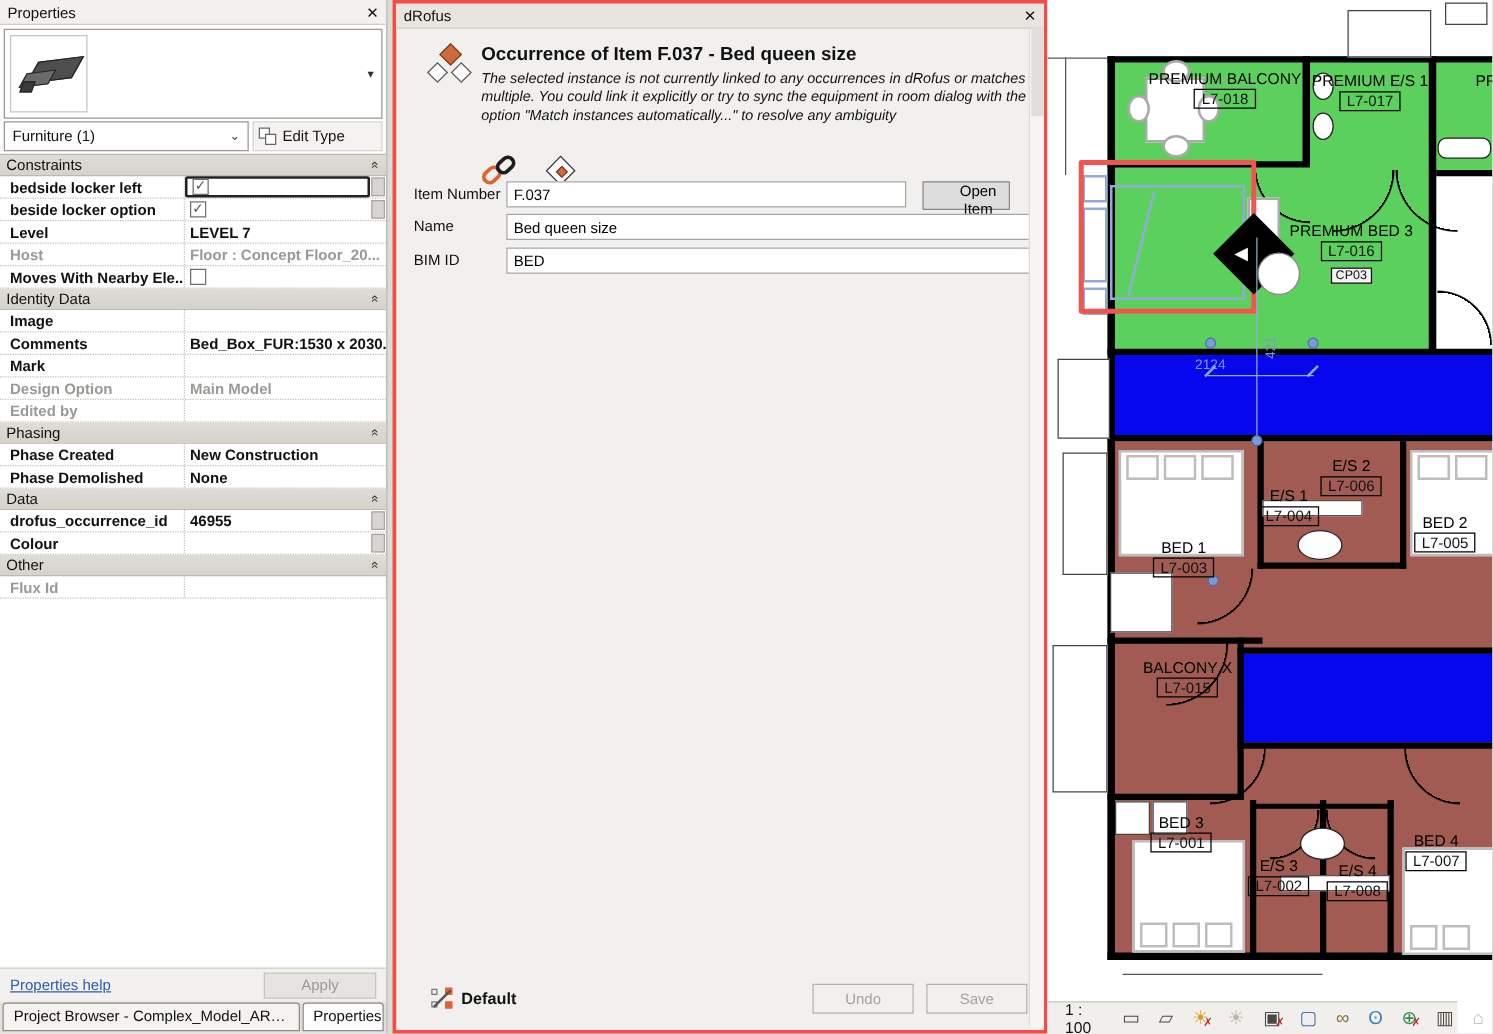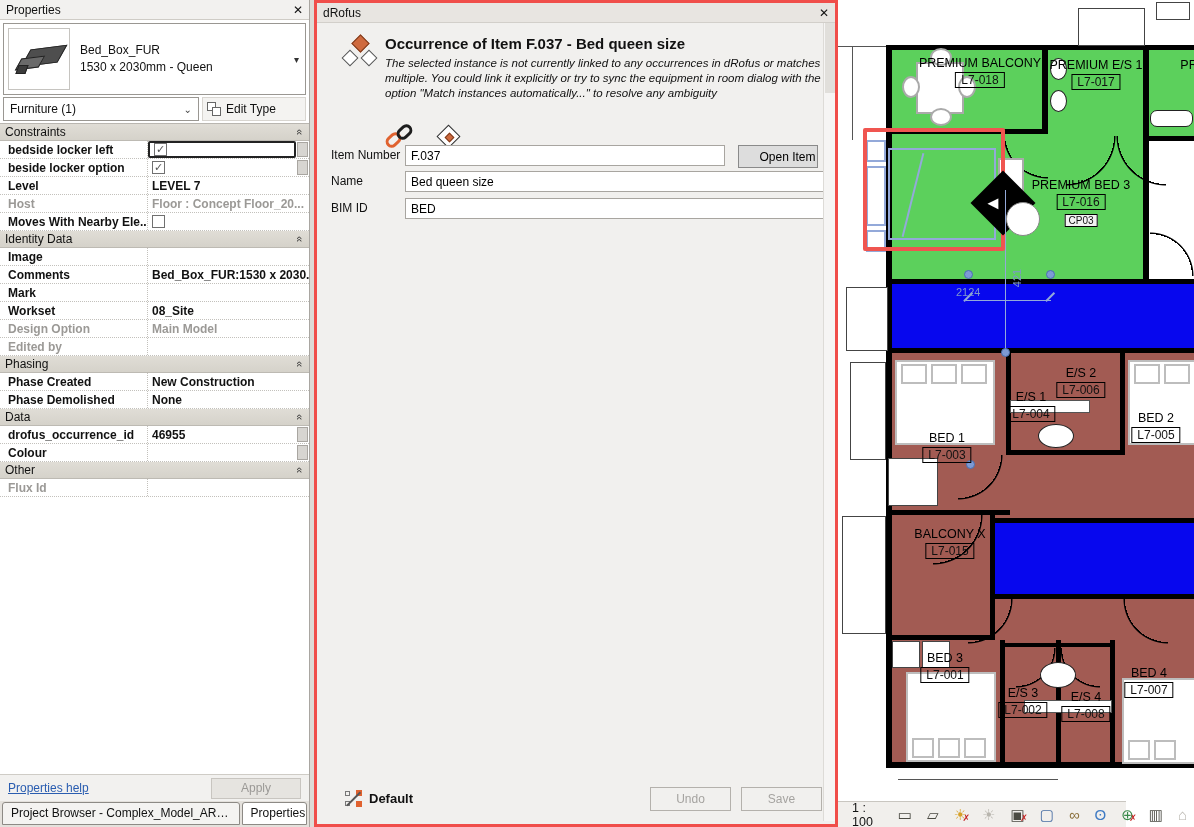--- a/index.html
+++ b/index.html
@@ -59,21 +59,21 @@
   .dr-tools { position:absolute; left:68px; top:100px; display:flex; gap:18px; align-items:center; }
   .link-icon { position:relative; width:32px; height:28px; }
   .link-icon .r1 { position:absolute; left:0; top:11px; width:17px; height:12px; border:3.5px solid #e0622f; border-radius:7px; transform:rotate(-42deg); }
   .link-icon .r2 { position:absolute; left:11px; top:3px; width:17px; height:12px; border:3.5px solid #1d1d1d; border-radius:7px; transform:rotate(-42deg); }
   .cubebox-icon { position:relative; width:28px; height:28px; }
   .cubebox-icon .o { position:absolute; left:5px; top:5px; width:17px; height:17px; border:1.5px solid #333; transform:rotate(45deg); background:#fff; }
   .cubebox-icon .i { position:absolute; left:10.5px; top:10.5px; width:7px; height:7px; background:#cf6a3e; border:1px solid #7e3c1e; transform:rotate(45deg); }
   .dr-field { position:absolute; left:0; font-size:12px; }
   .dr-field label { position:absolute; left:14px; top:3px; white-space:nowrap; }
   .dr-field input { position:absolute; left:88px; top:0; height:21px; border:1px solid #a8a5a0; background:#fff; font-size:12px; padding:0 5px; font-family:"Liberation Sans",sans-serif; }
-  .open-item-btn { position:absolute; left:421px; top:0; width:80px; height:23px; background:#ddd; border:1px solid #8a8a8a; font-size:12px; font-family:"Liberation Sans",sans-serif;padding-left:19px; }
+  .open-item-btn { position:absolute; left:421px; top:0; width:70px; height:23px; background:#ddd; border:1px solid #8a8a8a; font-size:12px; font-family:"Liberation Sans",sans-serif;padding-left:19px; }
   .dr-footer { position:absolute; left:0; bottom:6px; width:100%; height:30px; }
   .default-icon { position:absolute; left:28px; top:5px; width:17px; height:17px; }
   .default-icon i { position:absolute; display:block; }
   .default-icon .s1 { left:0; top:1px; width:5px; height:5px; border:1px solid #777; }
   .default-icon .s2 { left:0; top:11px; width:5px; height:5px; border:1px solid #777; }
   .default-icon .o1 { left:11px; top:0; width:6px; height:6px; background:#e0622f; }
   .default-icon .o2 { left:11px; top:11px; width:6px; height:6px; background:#e0622f; }
   .default-icon .ln { left:-1px; top:8px; width:19px; height:1.5px; background:#555; transform:rotate(-45deg); }
   .default-label { position:absolute; left:52px; top:6px; font-size:13px; font-weight:bold; }
   .dr-btn { position:absolute; top:2px; width:81px; height:24px; border:1px solid #b4b1ac; background:#f1f0ee; color:#a5a3a0; font-size:12px; font-family:"Liberation Sans",sans-serif; }
@@ -94,45 +94,41 @@
   .sel { position:absolute; border:2px solid #93a9d9; background:transparent; }
   .selline { position:absolute; background:#93a9d9; }
   .grip { position:absolute; width:9px; height:9px; border-radius:50%; background:#7d9ad4; border:1px solid #4a6fb0; }
   .dimtext { position:absolute; color:#7e97cc; font-size:11px; }
   .red-rect { position:absolute; border:4px solid #f05550; border-radius:2px; }
   .diamond-marker { position:absolute; width:54px; height:54px; }
   .diamond-marker .d { position:absolute; left:4px; top:4px; width:46px; height:46px; background:#000; transform:rotate(45deg); }
   .diamond-marker .a { position:absolute; left:8px; top:17px; color:#fff; font-size:18px; }
   .circle-marker { position:absolute; border-radius:50%; background:#fff; border:1px solid #888; }
   .ellipse { position:absolute; border-radius:50%; background:#fff; border:1px solid #222; }
-  #status-bar { position:absolute; left:0; top:801px; width:288px; height:26px; background:#f1efec; border-top:1px solid #c9c6c0; display:flex; align-items:center; gap:15px; padding:0 8px 0 14px; }
+  #status-bar { position:absolute; left:0; top:801px; width:328px; height:26px; background:#f1efec; border-top:1px solid #c9c6c0; display:flex; align-items:center; gap:15px; padding:0 8px 0 14px; }
   .vc-scale { font-size:12.5px; margin-right:10px; }
   .vc-icon { position:relative; font-size:15px; line-height:15px; width:17px; text-align:center; }
   .vc-icon .badge { position:absolute; right:-3px; bottom:-4px; font-size:9px; font-weight:bold; color:#c32222; }
 </style>
 </head>
 <body>
 
 <div id="properties-panel">
   <div class="pp-titlebar">
     <span>Properties</span>
     <span class="pp-close">✕</span>
   </div>
   <div class="type-selector">
     <div class="ts-thumb">
       <div class="bed-glyph">
           <div class="m1"></div>
           <div class="m2"></div>
           <div class="m3"></div>
         </div>
     </div>
-    <div class="ts-text">
-      <div>Bed_Box_FUR</div>
-      <div>1530 x 2030mm - Queen</div>
-    </div>
     <span class="ts-arrow">▾</span>
   </div>
   <div class="filter-row">
     <div class="combo">
       <span>Furniture (1)</span>
       <span class="chev">⌄</span>
     </div>
     <div class="edit-type">
       <span class="et-icon">
           <i></i>
@@ -182,24 +178,20 @@
         <div class="lab">Image</div>
         <div class="val"></div>
       </div>
       <div class="prow">
         <div class="lab">Comments</div>
         <div class="val">Bed_Box_FUR:1530 x 2030...</div>
       </div>
       <div class="prow">
         <div class="lab">Mark</div>
         <div class="val"></div>
-      </div>
-      <div class="prow">
-        <div class="lab">Workset</div>
-        <div class="val">08_Site</div>
       </div>
       <div class="prow dis">
         <div class="lab">Design Option</div>
         <div class="val">Main Model</div>
       </div>
       <div class="prow dis">
         <div class="lab">Edited by</div>
         <div class="val"></div>
       </div>
       <div class="sec-head">

